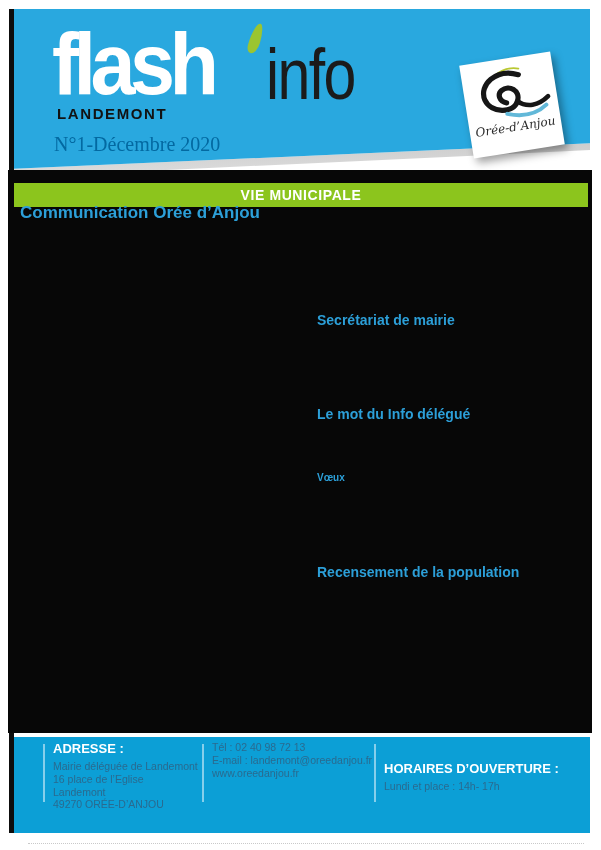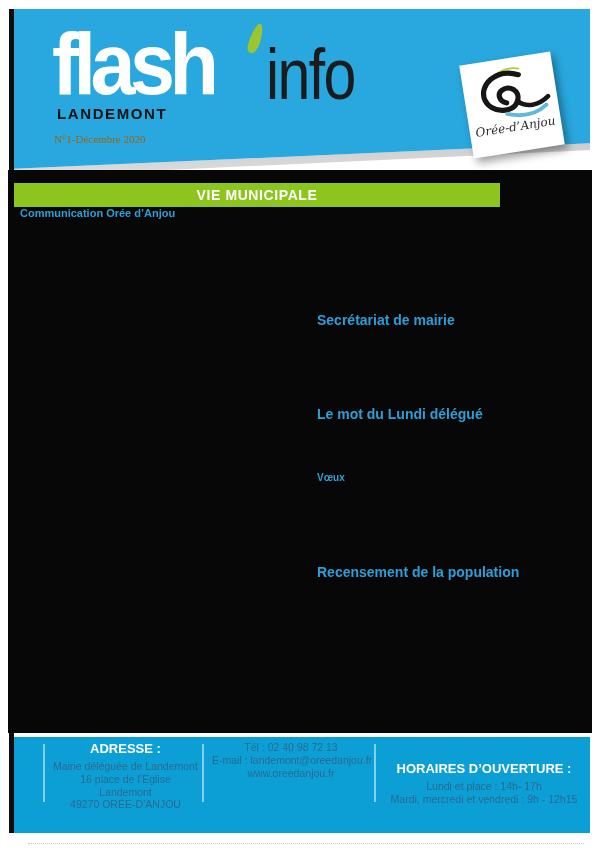--- a/index.html
+++ b/index.html
@@ -36,53 +36,53 @@
     position:absolute;left:266px;top:42px;
     font-size:72px;font-weight:300;letter-spacing:-2px;line-height:0.9;
     color:#1b1b1b;transform:scaleX(0.82);transform-origin:left top;
   }
   .municipality{
     position:absolute;left:57px;top:105px;
     font-size:15px;font-weight:bold;letter-spacing:1.6px;color:#121212;
   }
   .issue{
     position:absolute;left:54px;top:133px;
-    font-family:"Liberation Serif",serif;font-size:11px;color:#a16207;
+    font-family:"Liberation Serif",serif;font-size:20px;color:#0369a1;
   }
   
   .logo-card{
     position:absolute;left:466px;top:58px;width:92px;height:94px;
     background:#ffffff;transform:rotate(-9deg);
     box-shadow:3px 5px 8px rgba(0,0,0,0.38);
   }
   .logo-card svg{display:block;}
   .logo-text{
     position:absolute;left:0;top:62px;width:92px;text-align:center;
     font-family:"DejaVu Serif",serif;font-style:italic;font-size:12px;color:#2b2b2b;
   }
 
   
   .black-panel{position:absolute;left:8px;top:170px;width:584px;height:563px;background:#070707;}
   .green-banner{
-    position:absolute;left:14px;top:183px;width:486px;height:24px;
+    position:absolute;left:14px;top:183px;width:574px;height:24px;
     background:#8cc51d;color:#ffffff;font-weight:bold;font-size:14px;
     letter-spacing:0.6px;text-align:center;line-height:24px;
   }
-  .headline{position:absolute;color:#2c9fd8;font-weight:bold;font-size:11px;line-height:16px;}
+  .headline{position:absolute;color:#2c9fd8;font-weight:bold;font-size:17px;line-height:16px;}
   .lead{left:20px;top:205px;}
   .hl-secretariat{left:317px;top:312px;font-size:14px;}
   .hl-maire{left:317px;top:406px;font-size:14px;}
   .hl-voeux{left:317px;top:470px;font-size:10px;}
   .hl-recensement{left:317px;top:564px;font-size:14px;}
 
   
   .footer{position:absolute;left:14px;top:737px;width:576px;height:96px;background:#0c9fd6;}
   .footer-sep{position:absolute;top:744px;width:1.5px;height:58px;background:rgba(255,255,255,0.5);}
   .sep-1{left:43px;} .sep-2{left:202px;} .sep-3{left:374px;}
-  .footer-col{position:absolute;top:741px;text-align:center;}
+  .footer-col{position:absolute;top:741px;}
   .col-address{left:53px;width:145px;}
   .col-contact{left:212px;width:158px;}
   .col-hours{left:384px;width:200px;margin-top:20px;}
   .footer-heading{color:#ffffff;font-weight:bold;font-size:13px;margin-bottom:4px;white-space:nowrap;}
   .footer-line{color:#2a6a8f;font-size:10.5px;line-height:12.8px;white-space:nowrap;}
 
   .fold-line{position:absolute;left:28px;top:843px;width:556px;border-top:1px dotted #c9c9c9;}
 </style>
 </head>
 <body>
@@ -108,21 +108,21 @@
 </div>
 
 <div class="black-panel"></div>
 <div class="green-banner">VIE MUNICIPALE</div>
 
 <div class="headline lead">
   <div>Communication Orée d’Anjou</div>
 </div>
 
 <div class="headline hl-secretariat">Secrétariat de mairie</div>
-<div class="headline hl-maire">Le mot du Lundi délégué</div>
+<div class="headline hl-maire">Le mot du Info délégué</div>
 <div class="headline hl-voeux">Vœux</div>
 <div class="headline hl-recensement">Recensement de la population</div>
 
 <div class="footer"></div>
 <div class="footer-sep sep-1"></div>
 <div class="footer-sep sep-2"></div>
 <div class="footer-sep sep-3"></div>
 
 <div class="footer-col col-address">
   <div class="footer-heading">ADRESSE :</div>
@@ -134,16 +134,15 @@
 
 <div class="footer-col col-contact">
   <div class="footer-line">Tél : 02 40 98 72 13</div>
   <div class="footer-line">E-mail : landemont@oreedanjou.fr</div>
   <div class="footer-line">www.oreedanjou.fr</div>
 </div>
 
 <div class="footer-col col-hours">
   <div class="footer-heading">HORAIRES D’OUVERTURE :</div>
   <div class="footer-line">Lundi et place : 14h- 17h</div>
-  <div class="footer-line">Mardi, mercredi et vendredi : 9h - 12h15</div>
 </div>
 
 <div class="fold-line"></div>
 
 </body></html>

